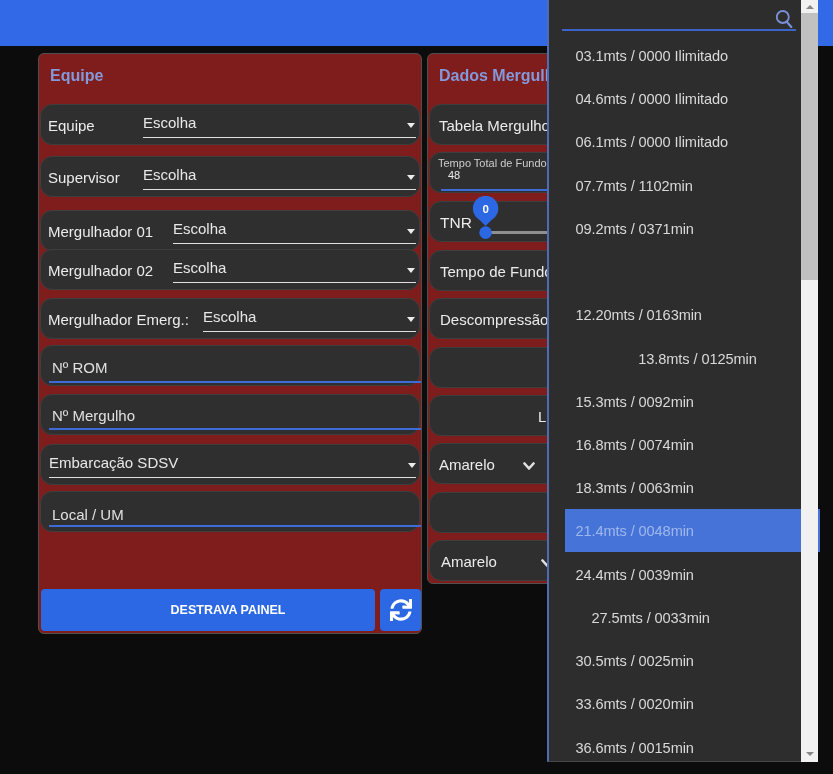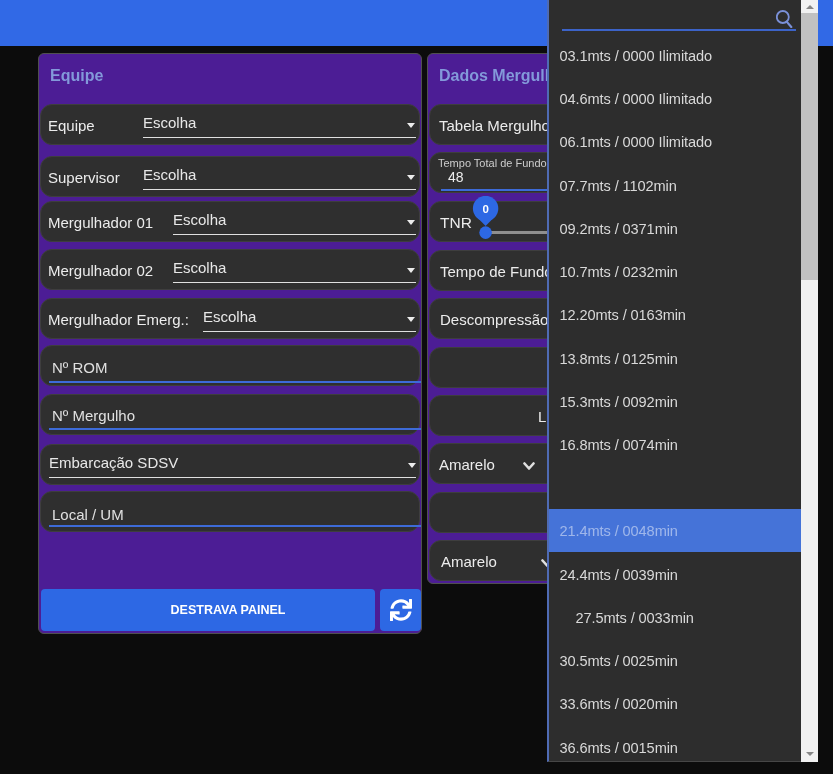--- a/index.html
+++ b/index.html
@@ -9,21 +9,21 @@
   font-family:"Liberation Sans", sans-serif;
   position:relative;
   overflow:hidden;
 }
 .navbar {
   position:absolute; left:0; top:0; width:833px; height:46px;
   background:#3169e6;
 }
 .panel {
   position:absolute;
-  background:#4c1d95;
+  background:#7f1d1d;
   border:1px solid #505050;
   border-radius:6px;
 }
 #panel-left { left:38px; top:53px; width:384px; height:581px; }
 #panel-mid  { left:427px; top:53px; width:384px; height:531px; }
 .ptitle {
   position:absolute; top:13px; left:11px;
   color:#8399da; font-size:16px; font-weight:bold;
 }
 .card {
@@ -59,21 +59,21 @@
   background:#2d2d2d;
   border-left:2px solid #4f6bb4;
   border-bottom:1px solid #464646;
   z-index:50;
 }
 #dropdown .search {
   position:absolute; left:13px; top:4px; width:234px; height:27px;
   border-bottom:2px solid #3c63c8;
 }
 #dropdown .item {
-  position:absolute; left:0; width:255px; height:43px;
+  position:absolute; left:16px; width:255px; height:43px;
   color:#d9d9d9; font-size:14.6px; letter-spacing:-0.1px;
   line-height:45px; padding-left:11px; white-space:nowrap;
 }
 #dropdown .item.hl {
   background:#4573d8; color:rgba(255,255,255,0.48);
 }
 #sbar {
   position:absolute; right:0; top:0; width:17px; height:762px;
   background:#f1f1f1;
 }
@@ -111,21 +111,21 @@
   </div>
 
   <div class="card" style="top:102px;">
     <div class="lab" style="left:7px; top:12px;">Supervisor</div>
     <div class="sel" style="left:102px; top:6px; width:273px;">
       <span class="txt">Escolha</span>
         <span class="caret"></span>
     </div>
   </div>
 
-  <div class="card" style="top:147px;padding-left:28px;">
+  <div class="card" style="top:156px;padding-left:28px;">
     <div class="lab" style="left:7px; top:12px;">Mergulhador 01</div>
     <div class="sel" style="left:132px; top:6px; width:243px;">
       <span class="txt">Escolha</span>
         <span class="caret"></span>
     </div>
   </div>
 
   <div class="card" style="top:195px;">
     <div class="lab" style="left:7px; top:12px;">Mergulhador 02</div>
     <div class="sel" style="left:132px; top:6px; width:243px;">
@@ -181,21 +181,21 @@
   <div class="card" style="top:50px;">
     <div class="lab" style="left:9px; top:12px;">Tabela Mergulho</div>
     <div class="sel" style="left:150px; top:6px; width:226px;">
       <span class="txt">21.4mts / 0048min</span>
         <span class="caret"></span>
     </div>
   </div>
 
   <div class="card" style="top:98px;">
     <div class="smallab" style="left:8px; top:4px;">Tempo Total de Fundo (TTF)</div>
-    <div class="lab" style="left:18px; top:16px; font-size:14px;">48</div>
+    <div class="lab" style="left:18px; top:16px; font-size:11px;">48</div>
     <div style="position:absolute; left:11px; top:36px; width:365px; height:2px; background:#3d6bd8;"></div>
   </div>
 
   <div class="card" style="top:147px;">
     <div class="lab" style="left:10px; top:12px; font-size:15.5px;">TNR</div>
     <div class="slider-track" style="left:56px; top:29px; width:320px;"></div>
     <svg style="position:absolute; left:42px; top:-6px;" width="27" height="45" viewBox="0 0 27 45">
       <path d="M4.8,21 L13.6,30 L22.4,21 Z" fill="#2d68e4"></path>
       <circle cx="13.6" cy="12.5" r="12.7" fill="#2d68e4"></circle>
       <circle cx="13.6" cy="36.6" r="6.3" fill="#2d68e4"></circle>
@@ -240,25 +240,25 @@
       <line x1="10.6" y1="11.6" x2="15.3" y2="17" stroke="#7a90d8" stroke-width="2.2" stroke-linecap="round"></line>
     </svg>
   <div class="search">
     
   </div>
   <div class="item" style="top:34px;">03.1mts / 0000 Ilimitado</div>
   <div class="item" style="top:77px;">04.6mts / 0000 Ilimitado</div>
   <div class="item" style="top:120px;">06.1mts / 0000 Ilimitado</div>
   <div class="item" style="top:164px;">07.7mts / 1102min</div>
   <div class="item" style="top:207px;">09.2mts / 0371min</div>
-  <div class="item" style="top:250px;">10.7mts / 0232min</div>
   <div class="item" style="top:293px;">12.20mts / 0163min</div>
-  <div class="item" style="top:337px;">13.8mts / 0125min</div>
+  <div class="item" style="top:337px;text-align:center;">13.8mts / 0125min</div>
   <div class="item" style="top:380px;">15.3mts / 0092min</div>
   <div class="item" style="top:423px;">16.8mts / 0074min</div>
+  <div class="item" style="top:466px;">18.3mts / 0063min</div>
   <div class="item hl" style="top:509px;">21.4mts / 0048min</div>
   <div class="item" style="top:553px;">24.4mts / 0039min</div>
   <div class="item" style="top:596px;margin-left:16px;">27.5mts / 0033min</div>
   <div class="item" style="top:639px;">30.5mts / 0025min</div>
   <div class="item" style="top:682px;">33.6mts / 0020min</div>
   <div class="item" style="top:726px;">36.6mts / 0015min</div>
   <div id="sbar">
     <div class="thumb"></div>
     <div class="up"></div>
     <div class="down"></div>

